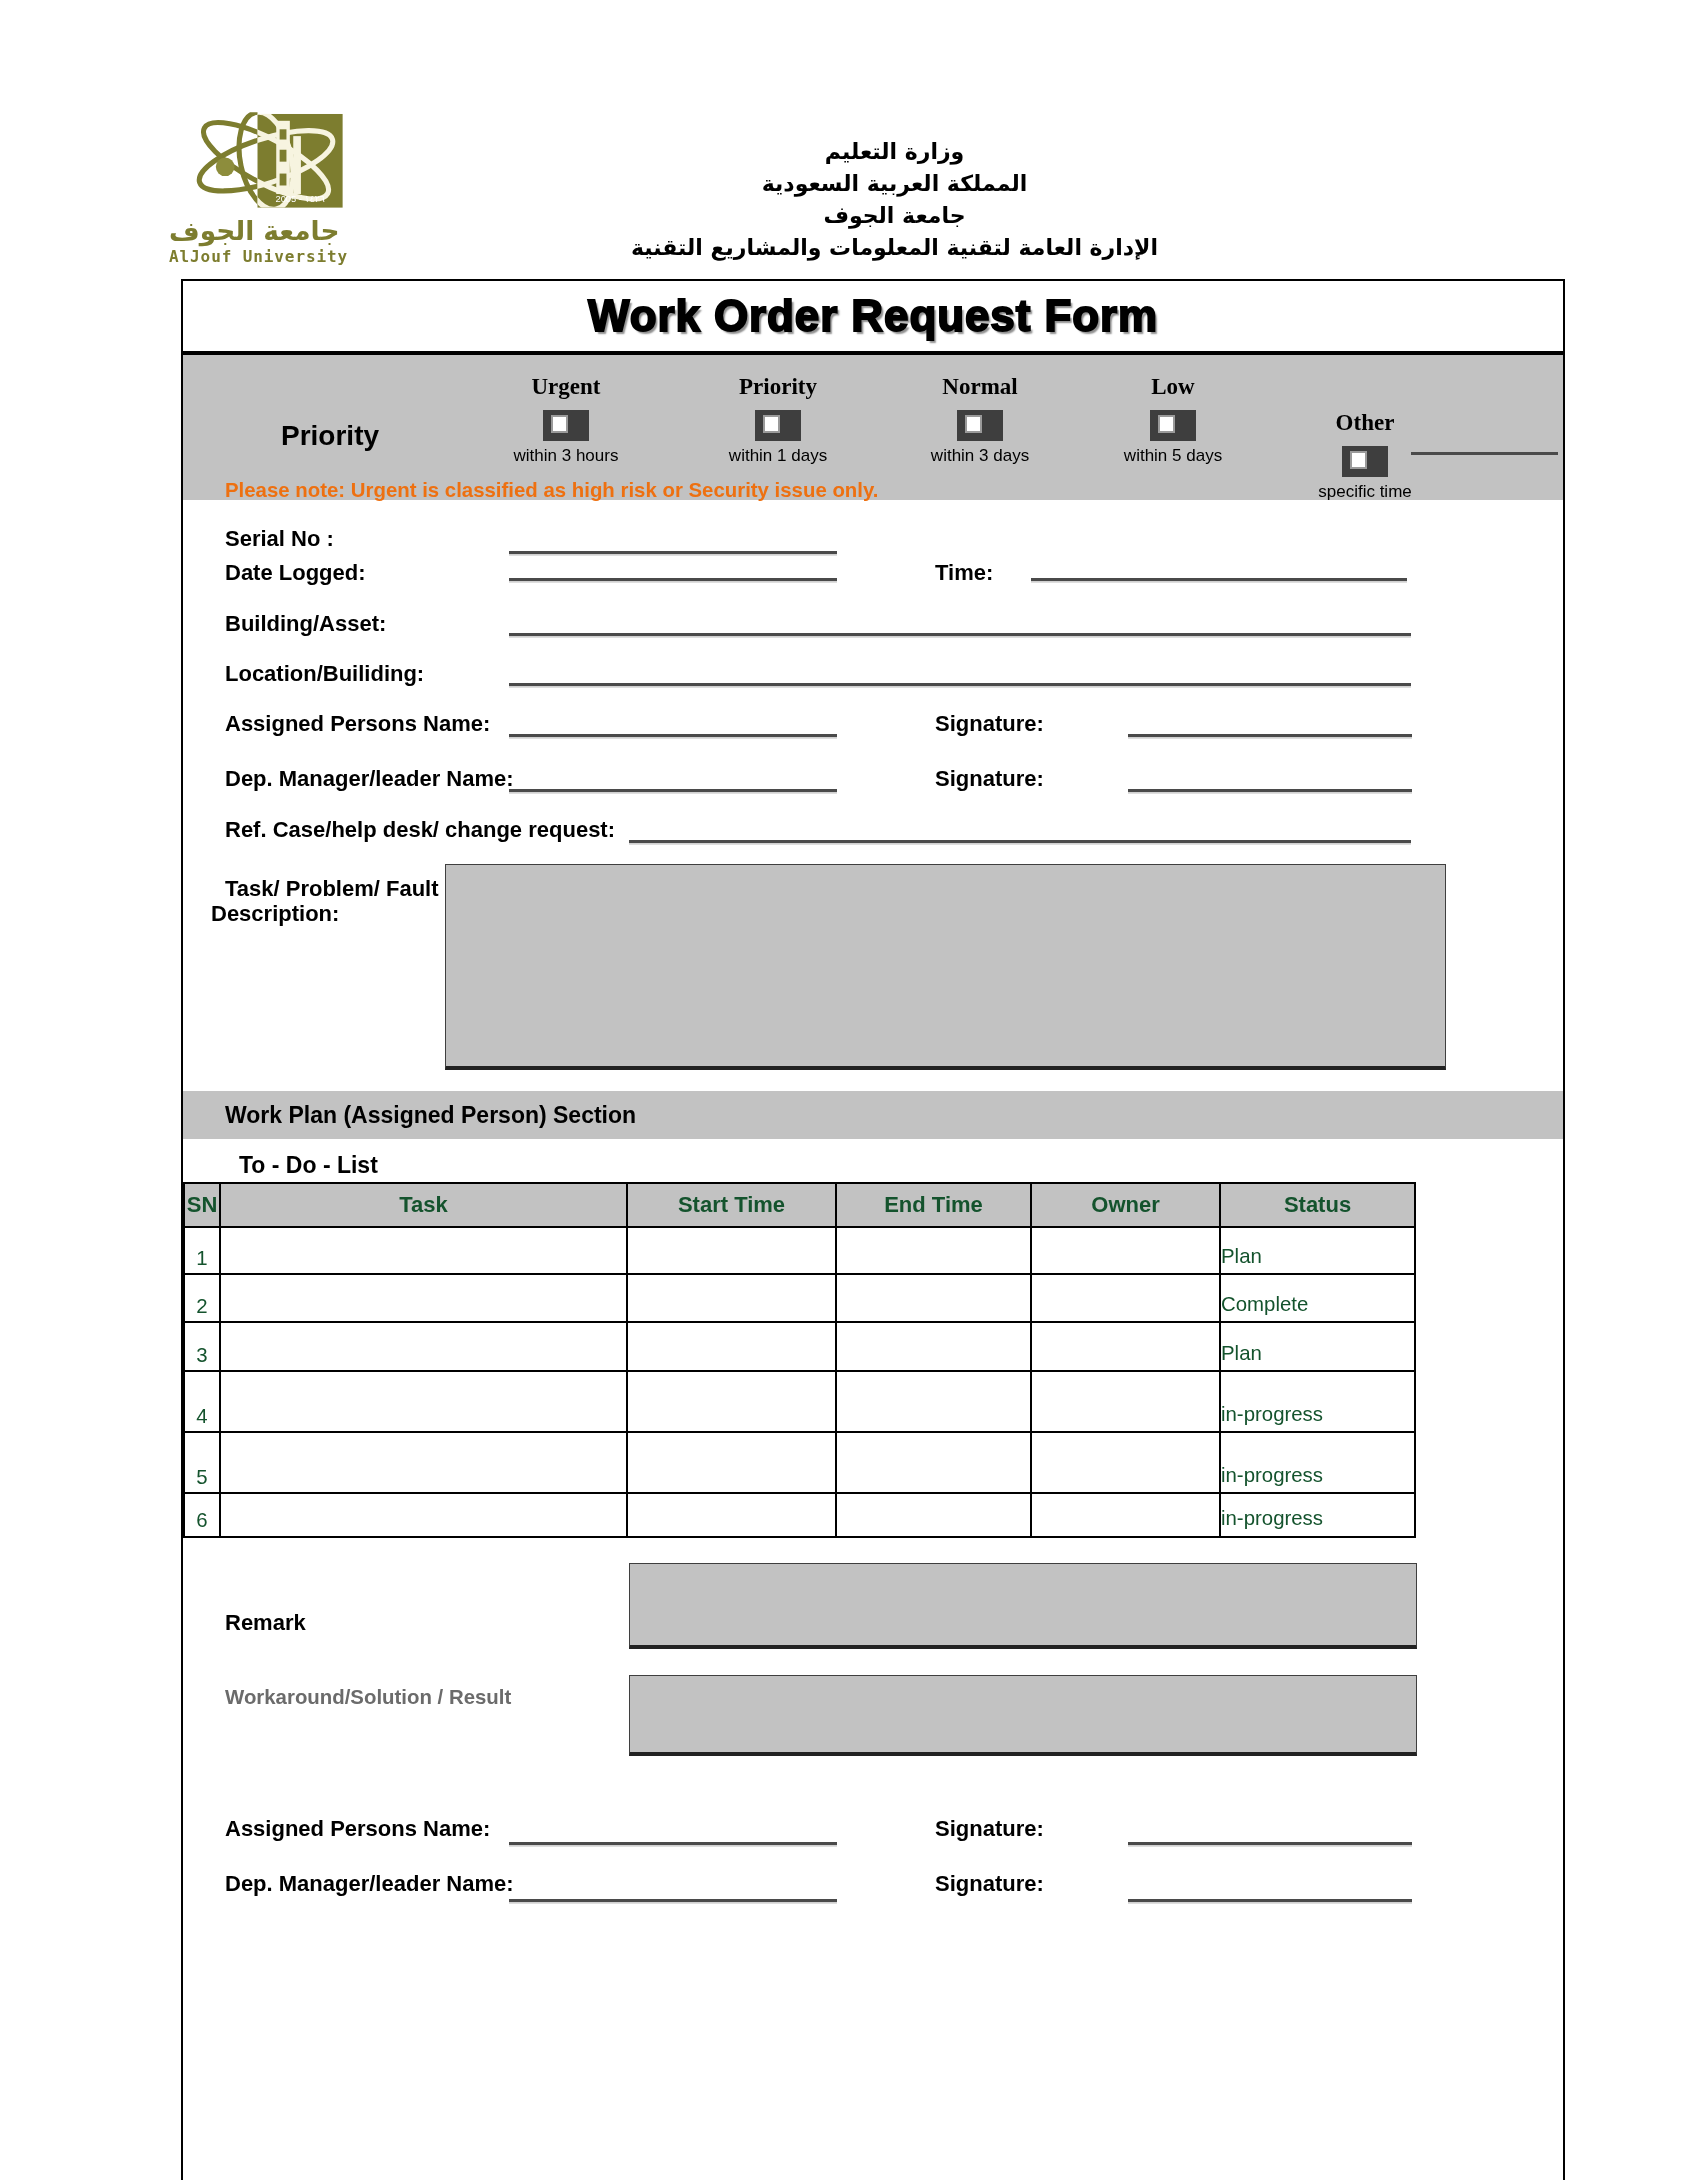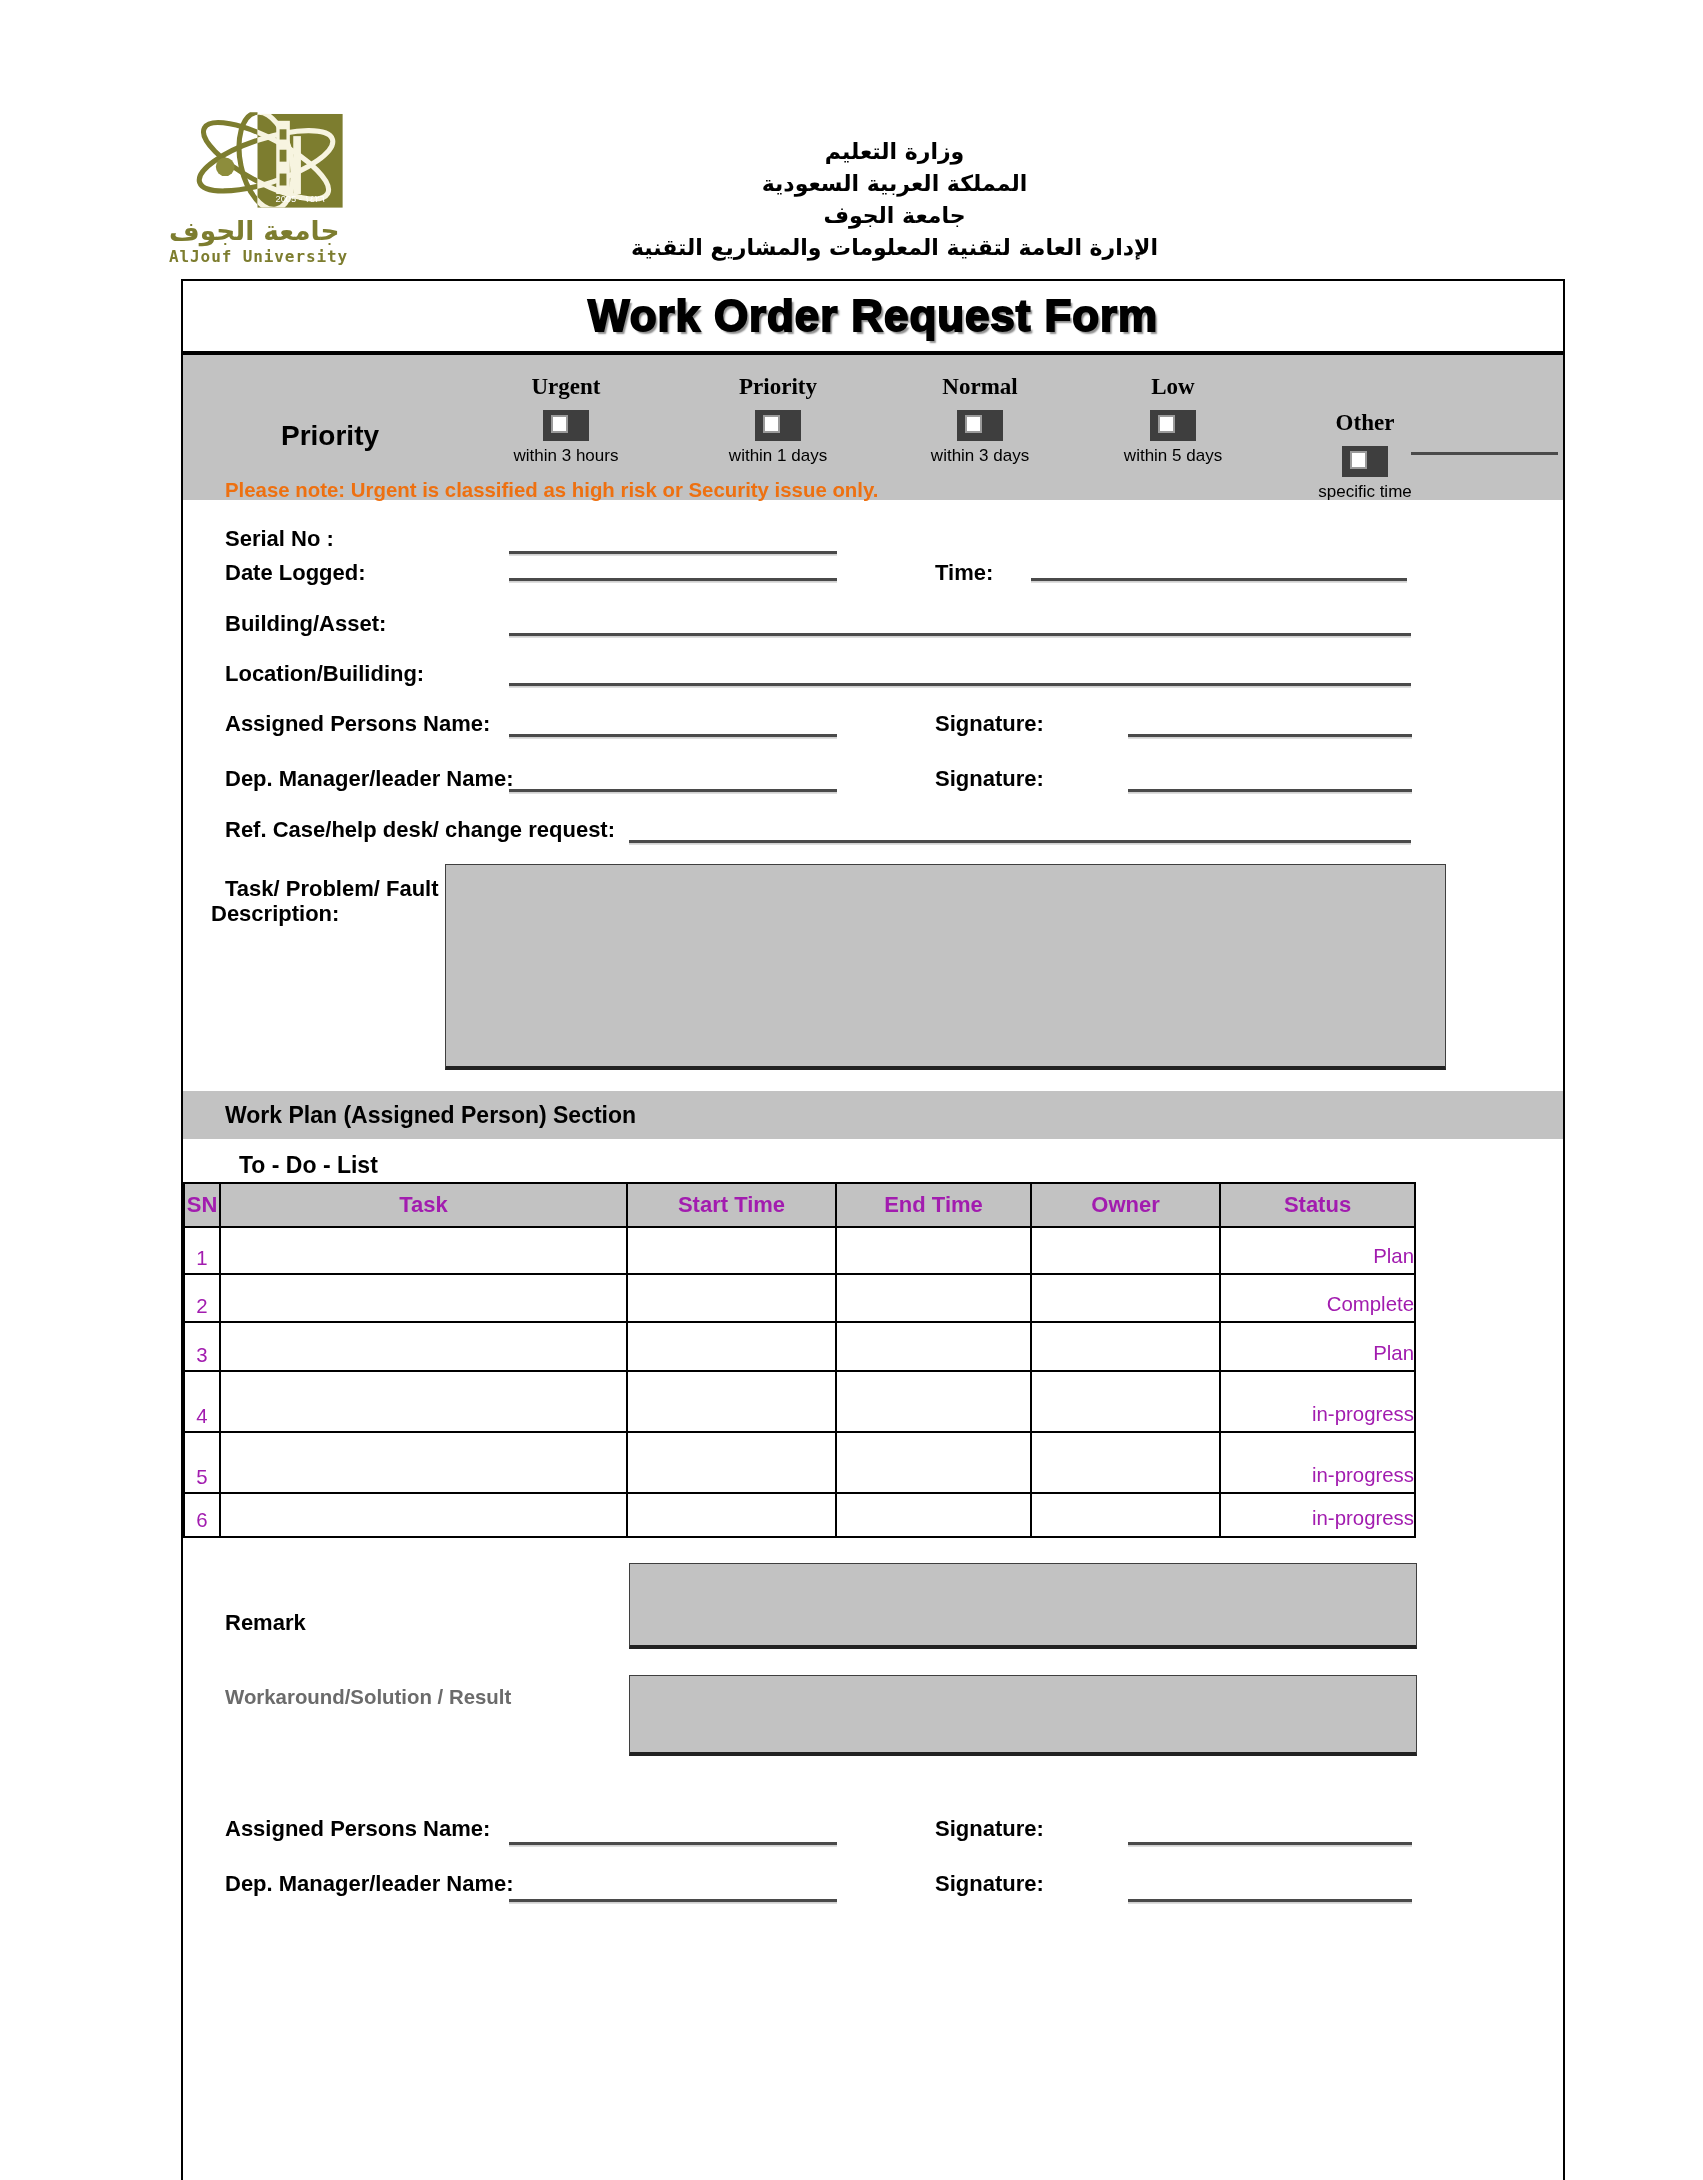--- a/index.html
+++ b/index.html
@@ -36,26 +36,26 @@
   
   .lbl{position:absolute;font-size:22px;font-weight:bold;color:#000;white-space:nowrap;}
   .fline{position:absolute;height:2.6px;background:#4a4a4a;box-shadow:0 1.7px 0 rgba(170,170,170,.55);}
   .gbox{position:absolute;background:#c2c2c2;border:1.7px solid #3f3f3f;border-bottom:4.3px solid #222;box-sizing:border-box;}
 
   
   .workplan-band{position:absolute;left:0;top:810px;width:100%;height:48px;background:#c2c2c2;display:flex;align-items:center;}
   .workplan-band .lbl2{font-size:23px;font-weight:bold;color:#000;margin-left:42px;}
   .todo-label{position:absolute;left:56px;top:871px;font-size:23px;font-weight:bold;color:#000;}
 
-  .todo-table{position:absolute;left:0;top:901px;border-collapse:collapse;table-layout:fixed;font-size:20.4px;color:#a21caf;}
+  .todo-table{position:absolute;left:0;top:901px;border-collapse:collapse;table-layout:fixed;font-size:20.4px;color:#14532d;}
   .todo-table th,.todo-table td{border:2.1px solid #000;padding:0;}
   .todo-table thead th{background:#c2c2c2;font-size:22px;font-weight:bold;height:42px;text-align:center;}
   .todo-table td{background:#fff;vertical-align:bottom;}
   .todo-table td.sn{text-align:center;padding-bottom:3.4px;}
-  .todo-table td.status{text-align:right;padding-bottom:5.1px;border-radius:21px;}
+  .todo-table td.status{text-align:left;padding-bottom:5.1px;border-radius:21px;}
   .todo-table tbody tr:nth-child(1) td{height:40px;}
   .todo-table tbody tr:nth-child(2) td{height:41px;}
   .todo-table tbody tr:nth-child(3) td{height:42px;}
   .todo-table tbody tr:nth-child(4) td{height:54px;}
   .todo-table tbody tr:nth-child(5) td{height:54px;}
   .todo-table tbody tr:nth-child(6) td{height:36px;}
 
   .workaround-lbl{position:absolute;left:42px;top:1405px;font-size:20.4px;font-weight:bold;color:#6b6b6b;}
 </style>
 </head>

